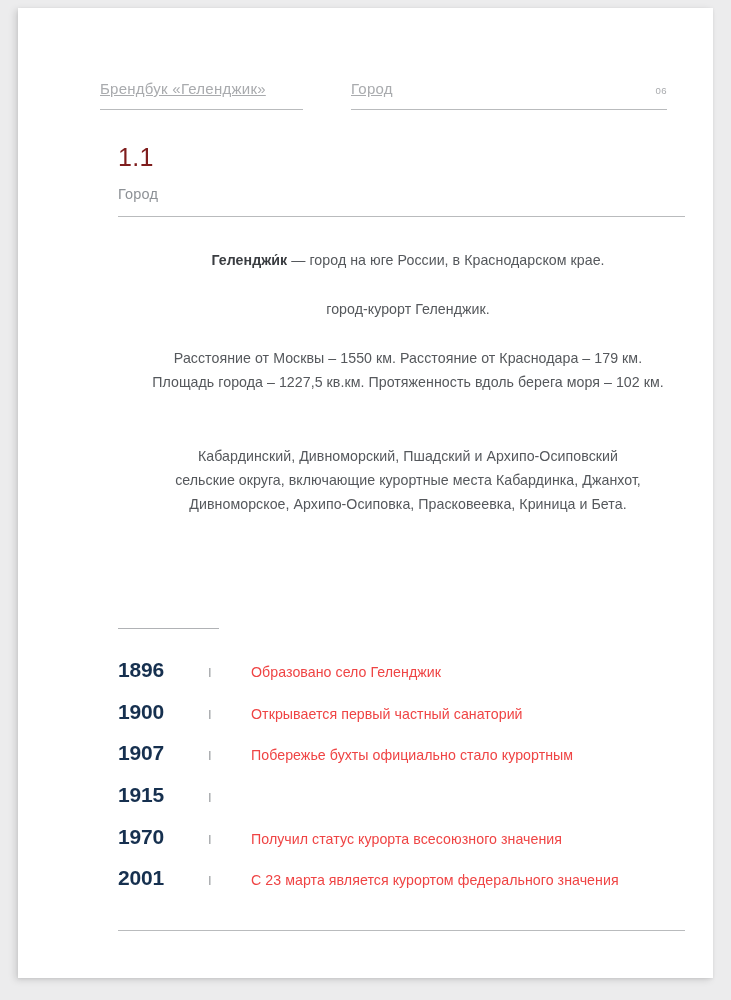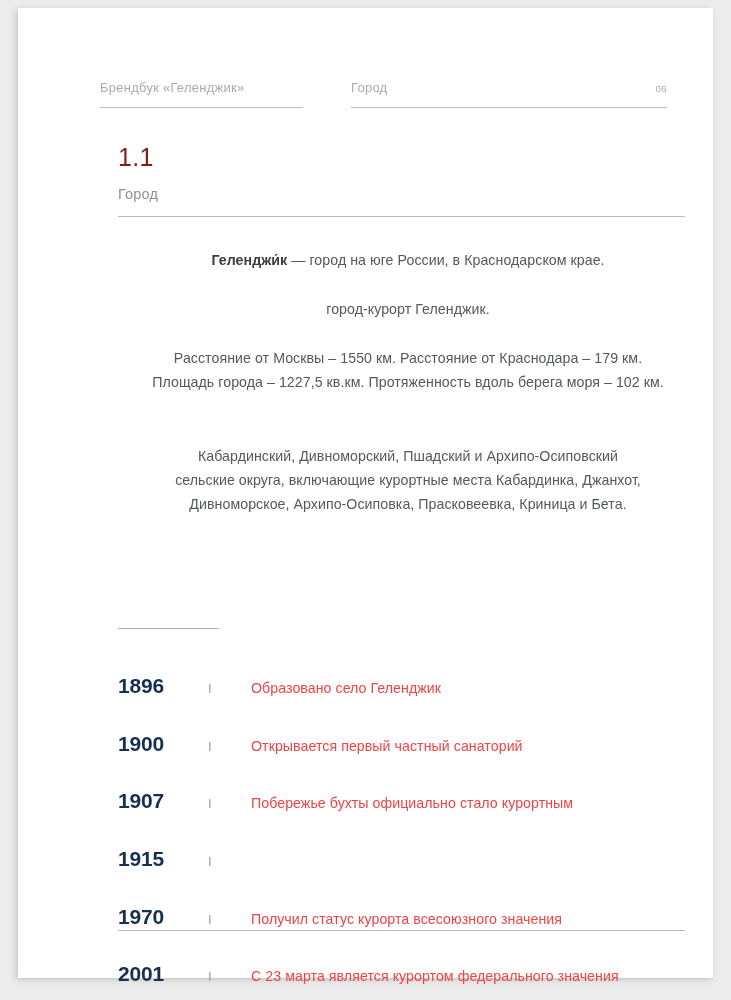--- a/index.html
+++ b/index.html
@@ -37,24 +37,25 @@
     flex: 0 0 auto;
     border-bottom: 1.3px solid #b9bbbd;
     padding-bottom: 12px;
     display: flex;
     justify-content: space-between;
     align-items: baseline;
   }
   .header-col.left  { width: 203px; }
   .header-col.right { width: 316px; }
   .header-text {
-    font-size: 13px;
+    font-size: 15px;
     color: #a9abae;
     letter-spacing: 0.25px;
     white-space: nowrap;
+    text-decoration: underline;
   }
   .page-number {
     font-size: 9.6px;
     color: #a9abae;
     letter-spacing: 0.4px;
   }
 
   
   .section-number {
     position: absolute;
@@ -117,21 +118,20 @@
   .timeline {
     position: absolute;
     left: 100px;
     top: 650px;
     width: 580px;
   }
   .timeline-row {
     display: flex;
     align-items: baseline;
     height: 41.7px;
-    margin-top: 16px;
   }
   .tl-year {
     width: 90px;
     flex: 0 0 90px;
     font-size: 21px;
     font-weight: bold;
     color: #16304f;
     letter-spacing: -0.2px;
   }
   .tl-bar {

